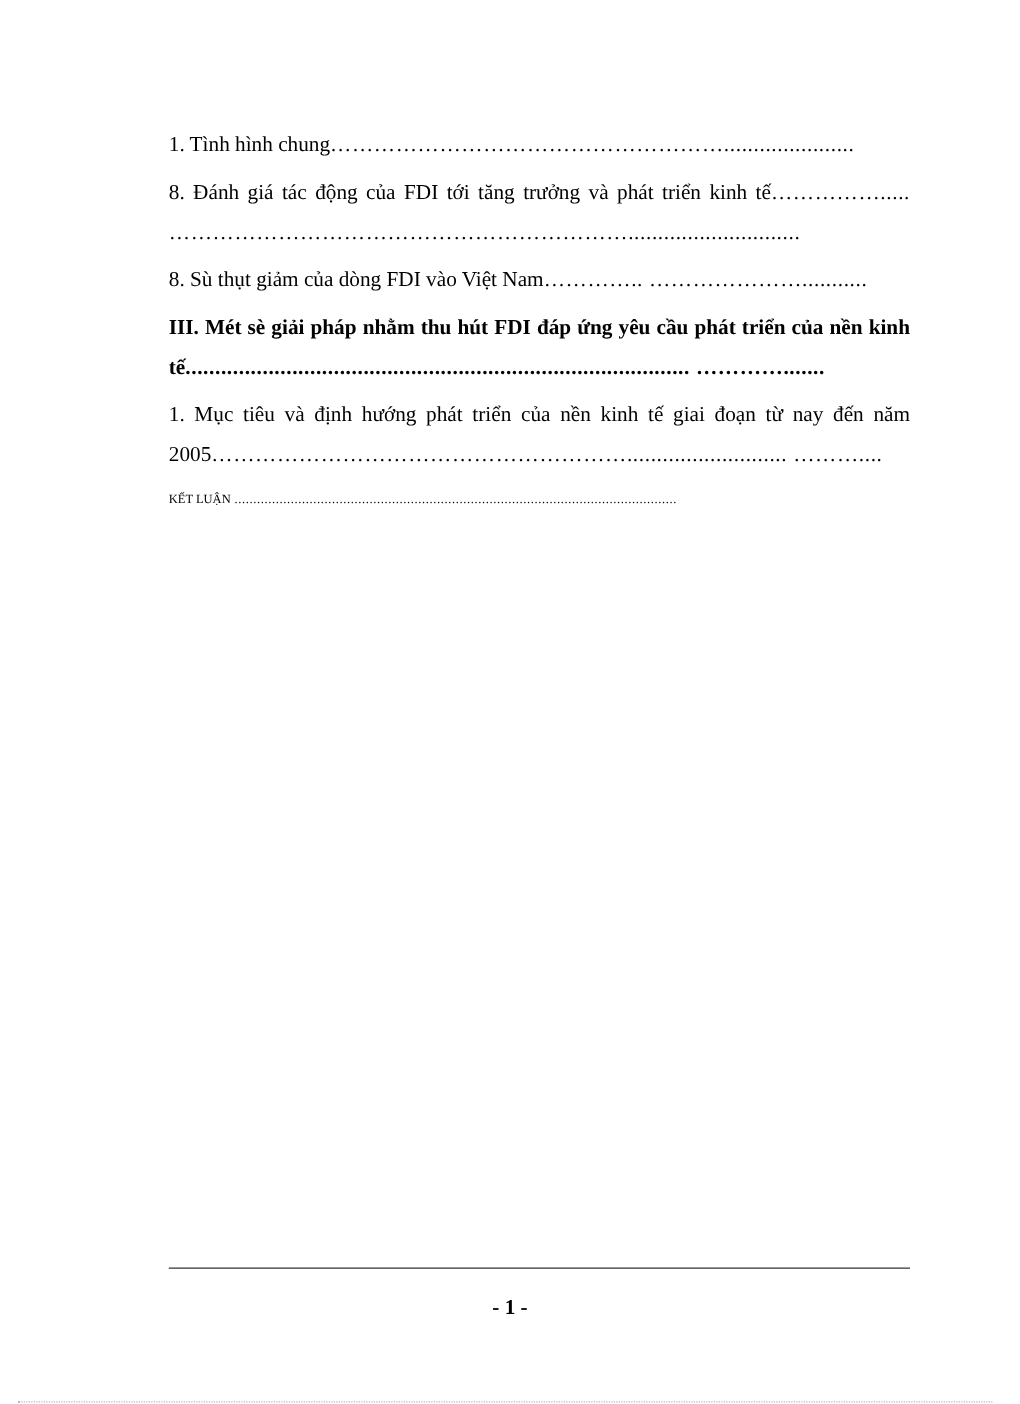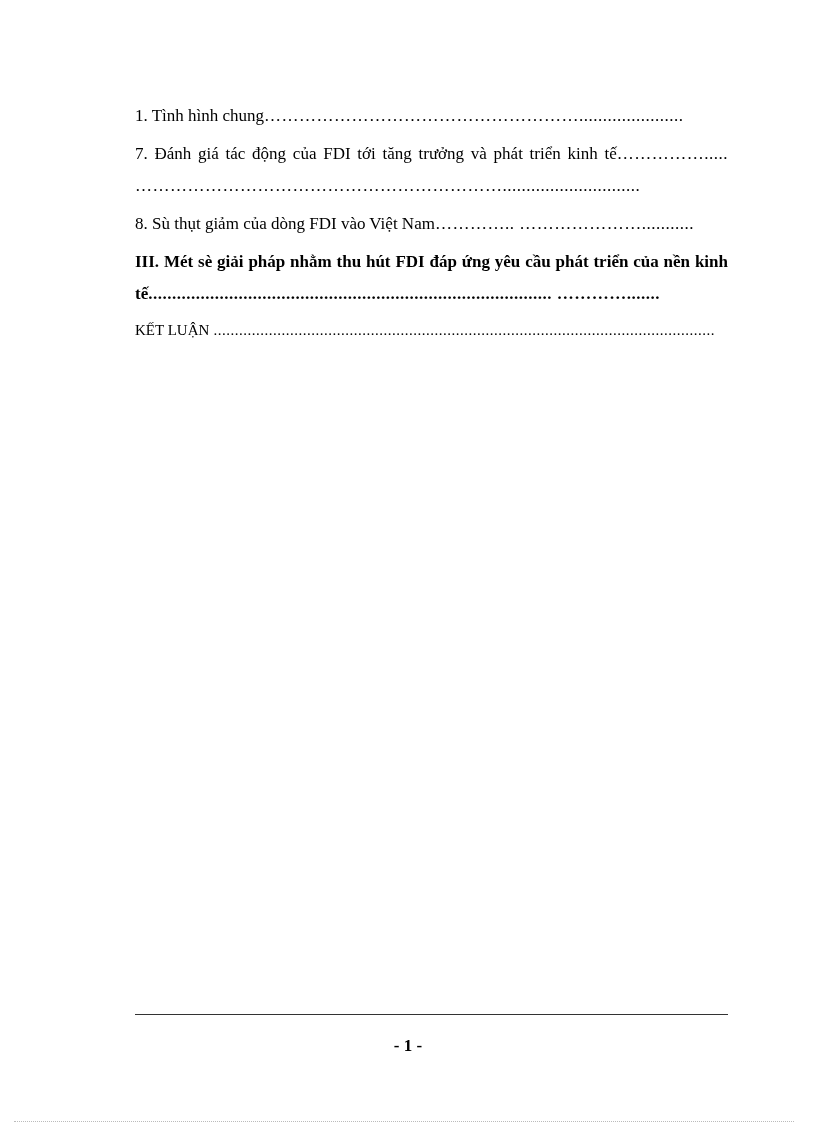--- a/index.html
+++ b/index.html
@@ -31,21 +31,21 @@
       line-height: 32px;
       text-align: justify;
       margin: 0 0 6px 0;
       white-space: normal;
       overflow: hidden;
     }
     .entry.bold {
       font-weight: bold;
     }
     .entry.caps {
-      font-size: 15px;
+      font-size: 10px;
       line-height: 28px;
       margin-bottom: 5px;
     }
     .dots {
       letter-spacing: 0.5px;
     }
     .footer-rule {
       position: absolute;
       left: 135px;
       top: 1014px;
@@ -76,31 +76,34 @@
 
 <div class="page">
 
   <div class="toc">
 
     <p class="entry">
       <span>1. Tình hình chung</span><span class="dots">………………………………………………......................</span>
     </p>
 
     <p class="entry">
-      <span>7. Đánh giá tác động của FDI tới tăng trưởng và phát triển kinh tế</span><span class="dots">……………..... ……………………………………………………….............................</span>
+      <span>8. Đánh giá tác động của FDI tới tăng trưởng và phát triển kinh tế</span><span class="dots">……………..... ……………………………………………………….............................</span>
     </p>
 
     <p class="entry">
       <span>8. Sù thụt giảm của dòng FDI vào Việt Nam</span><span class="dots">………….. …………………...........</span>
     </p>
 
     <p class="entry bold">
       <span>III. Mét sè giải pháp nhằm thu hút FDI đáp ứng yêu cầu phát triển của nền kinh tế</span><span class="dots">..................................................................................... ………….......</span>
     </p>
 
+    <p class="entry">
+      <span>1. Mục tiêu và định hướng phát triển của nền kinh tế giai đoạn từ nay đến năm 2005</span><span class="dots">…………………………………………………........................... ………....</span>
+    </p>
 
 
     <p class="entry caps">
       <span>KẾT LUẬN</span><span class="dots"> ......................................................................................................................</span>
     </p>
 
 
   </div>
 
   <div class="footer-rule"></div>

